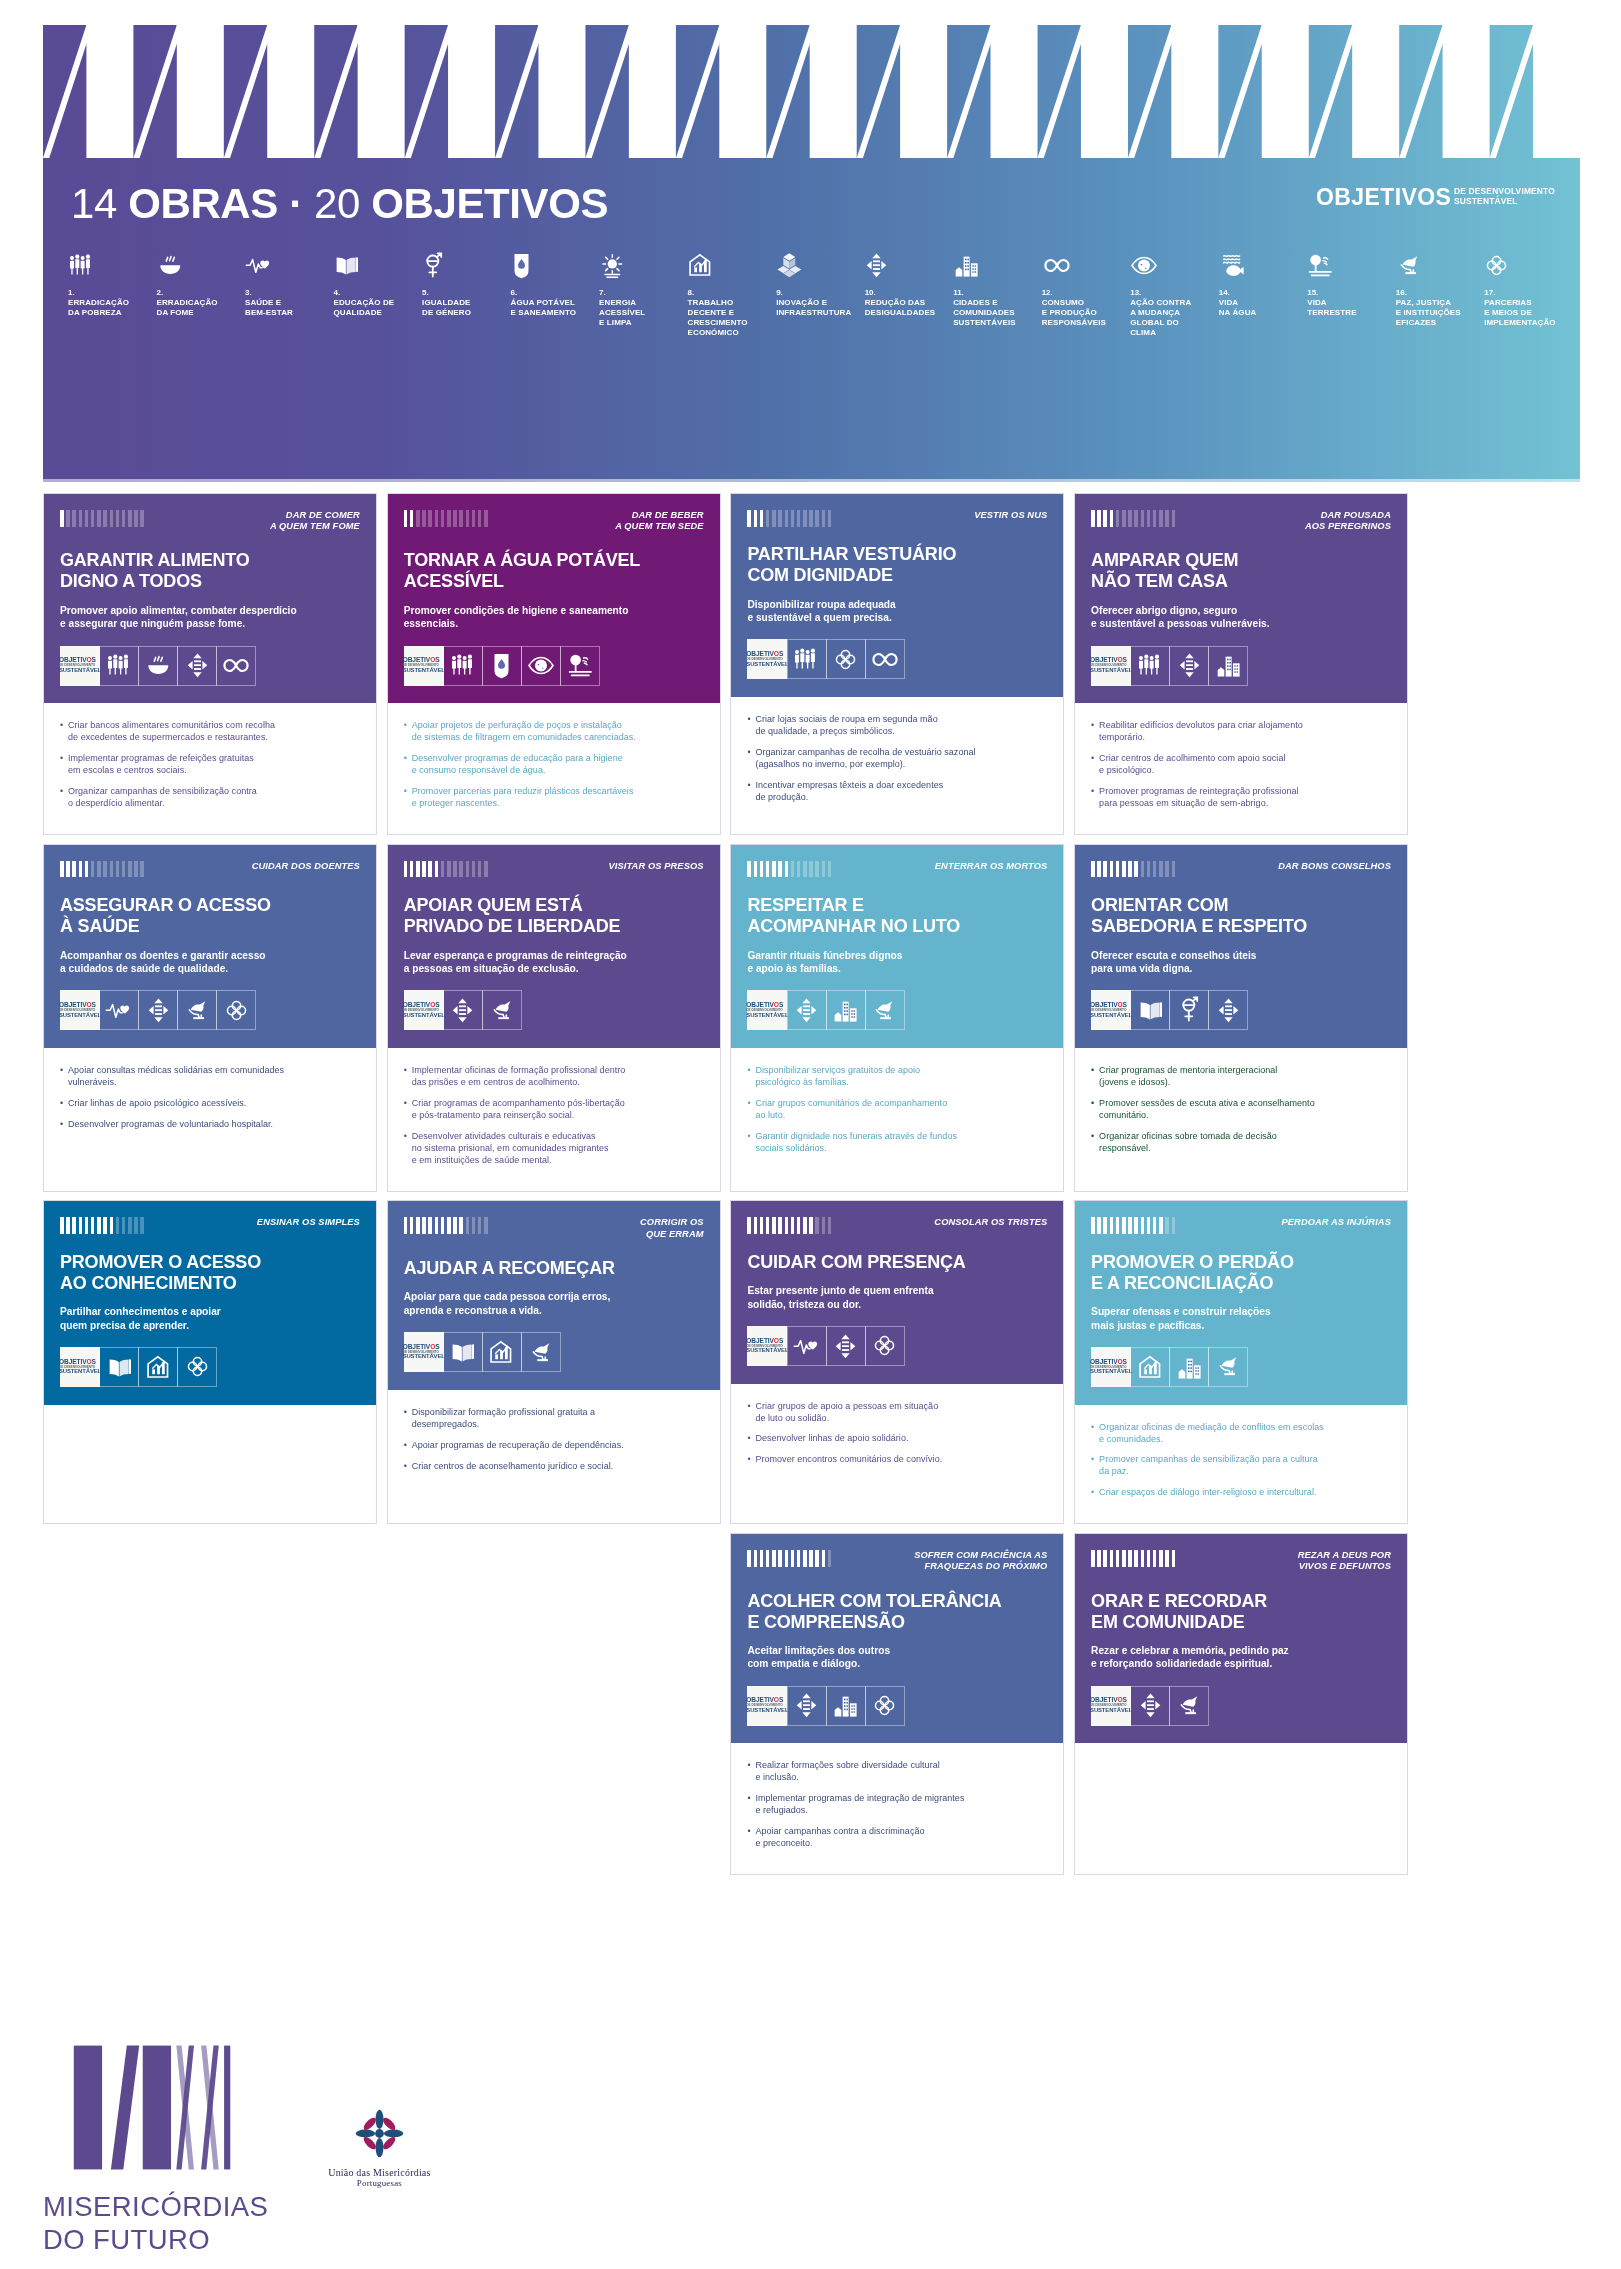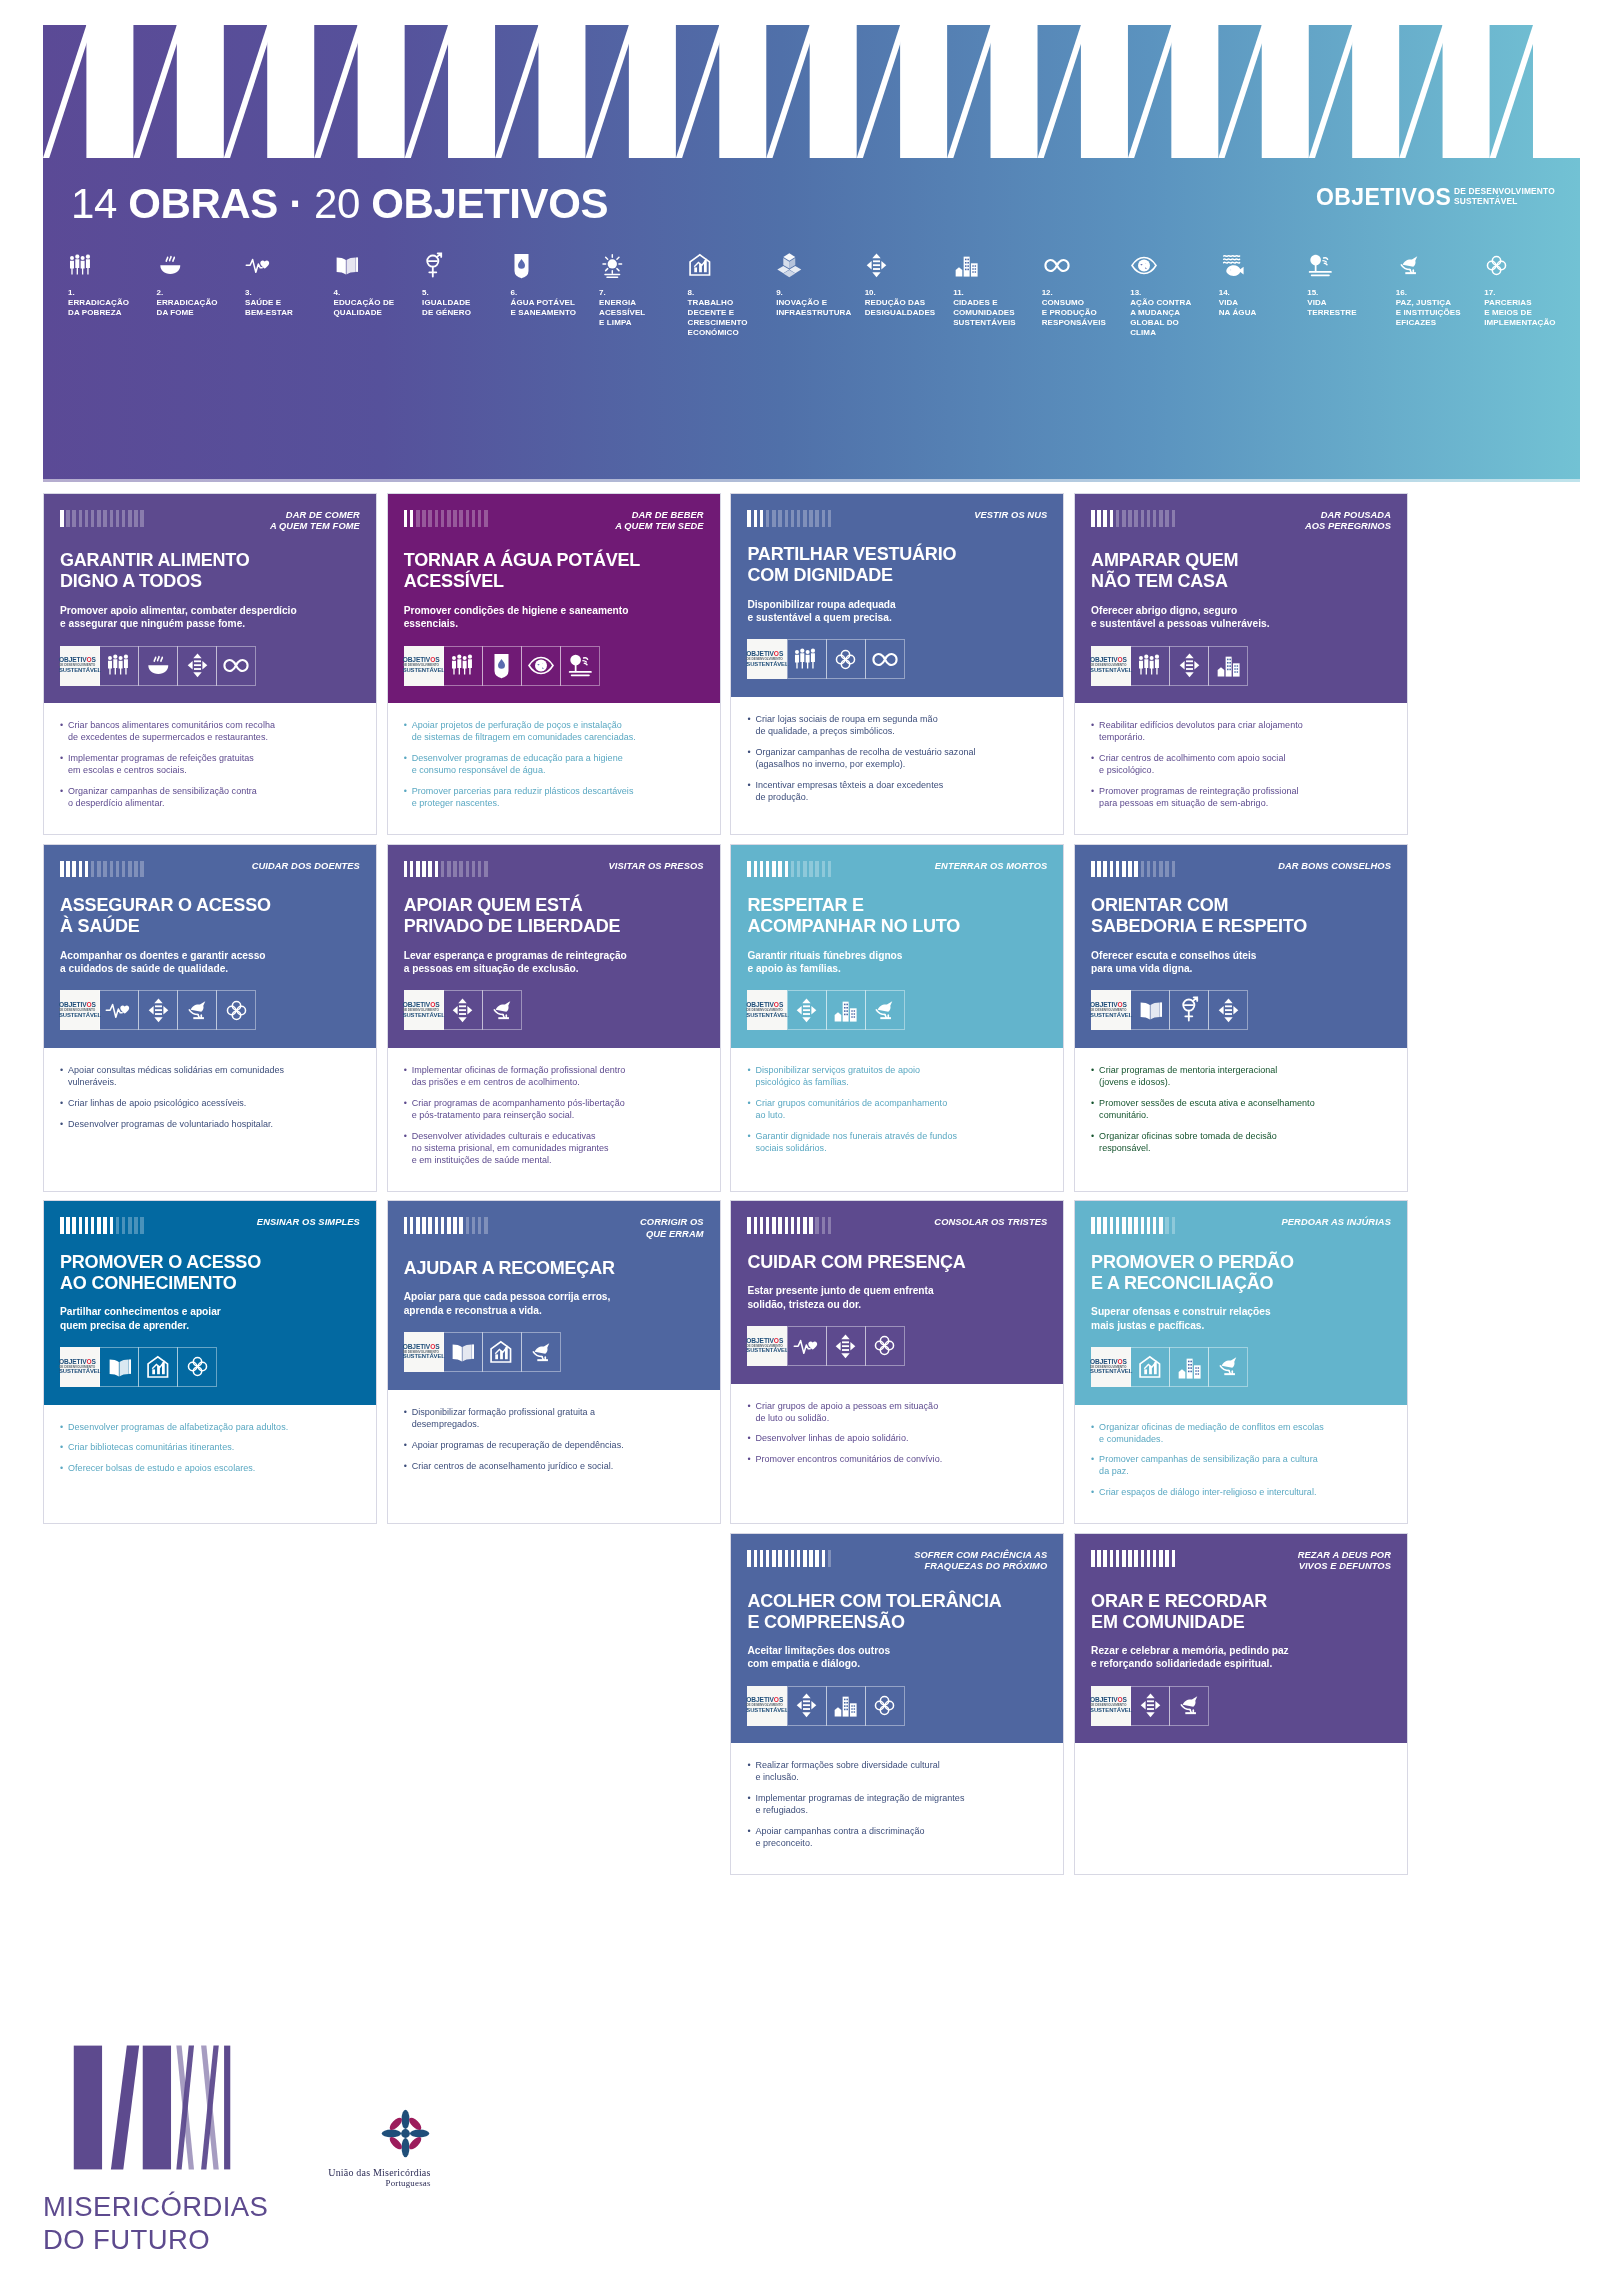--- a/index.html
+++ b/index.html
@@ -100,21 +100,21 @@
   }
 
   
   .footer{
     position:absolute; left:43px; top:2055px; width:709px; height:186px;
     display:flex; align-items:center; gap:0;
   }
   .mf-logo{ display:flex; align-items:center; gap:16px;flex-direction:column; }
   .mf-text{ color:#5d4a8e; line-height:33px; }
   .mf-text div{ font-size:27.5px; font-weight:400; letter-spacing:0.4px; }
-  .ump{ margin-left:60px; text-align:right; color:#2c2c56; }
+  .ump{ margin-left:60px; text-align:center; color:#2c2c56; }
   .ump .nm1{ font-size:10px; letter-spacing:0.2px; font-family:"Liberation Serif", serif; margin-top:4.4px;}
   .ump .nm2{ font-size:8.9px; letter-spacing:0.2px; font-family:"Liberation Serif", serif; }
 </style>
 </head>
 <body>
 
 <div class="header">
   <svg class="pattern" viewBox="0 0 1733 150" preserveAspectRatio="none">
       <rect x="48.93176470588235" y="0" width="53.00941176470588" height="150" fill="#ffffff"></rect>
       <polygon points="0,150 48.93176470588235,0 55.93176470588235,0 7,150" fill="#ffffff"></polygon>
@@ -1096,27 +1096,20 @@
           <div class="bx">
             <svg width="25" height="25" viewBox="0 0 36 36" fill="none" stroke="#fff" stroke-width="2.2">
               <circle cx="18" cy="11" r="6"></circle>
               <circle cx="11" cy="18" r="6"></circle>
               <circle cx="25" cy="18" r="6"></circle>
               <circle cx="18" cy="25" r="6"></circle>
             </svg>
           </div>
         </div>
       </div>
-      <div class="card-body" style="color:#5aa8c2">
-        <ul>
-          <li>Desenvolver programas de alfabetização para adultos.</li>
-          <li>Criar bibliotecas comunitárias itinerantes.</li>
-          <li>Oferecer bolsas de estudo e apoios escolares.</li>
-        </ul>
-      </div>
     </div>
     <div class="card">
       <div class="card-top" style="background:#4f66a0">
         <div class="tally-row">
           <div class="tally">
             <i class=""></i>
             <i class=""></i>
             <i class=""></i>
             <i class=""></i>
             <i class=""></i>

